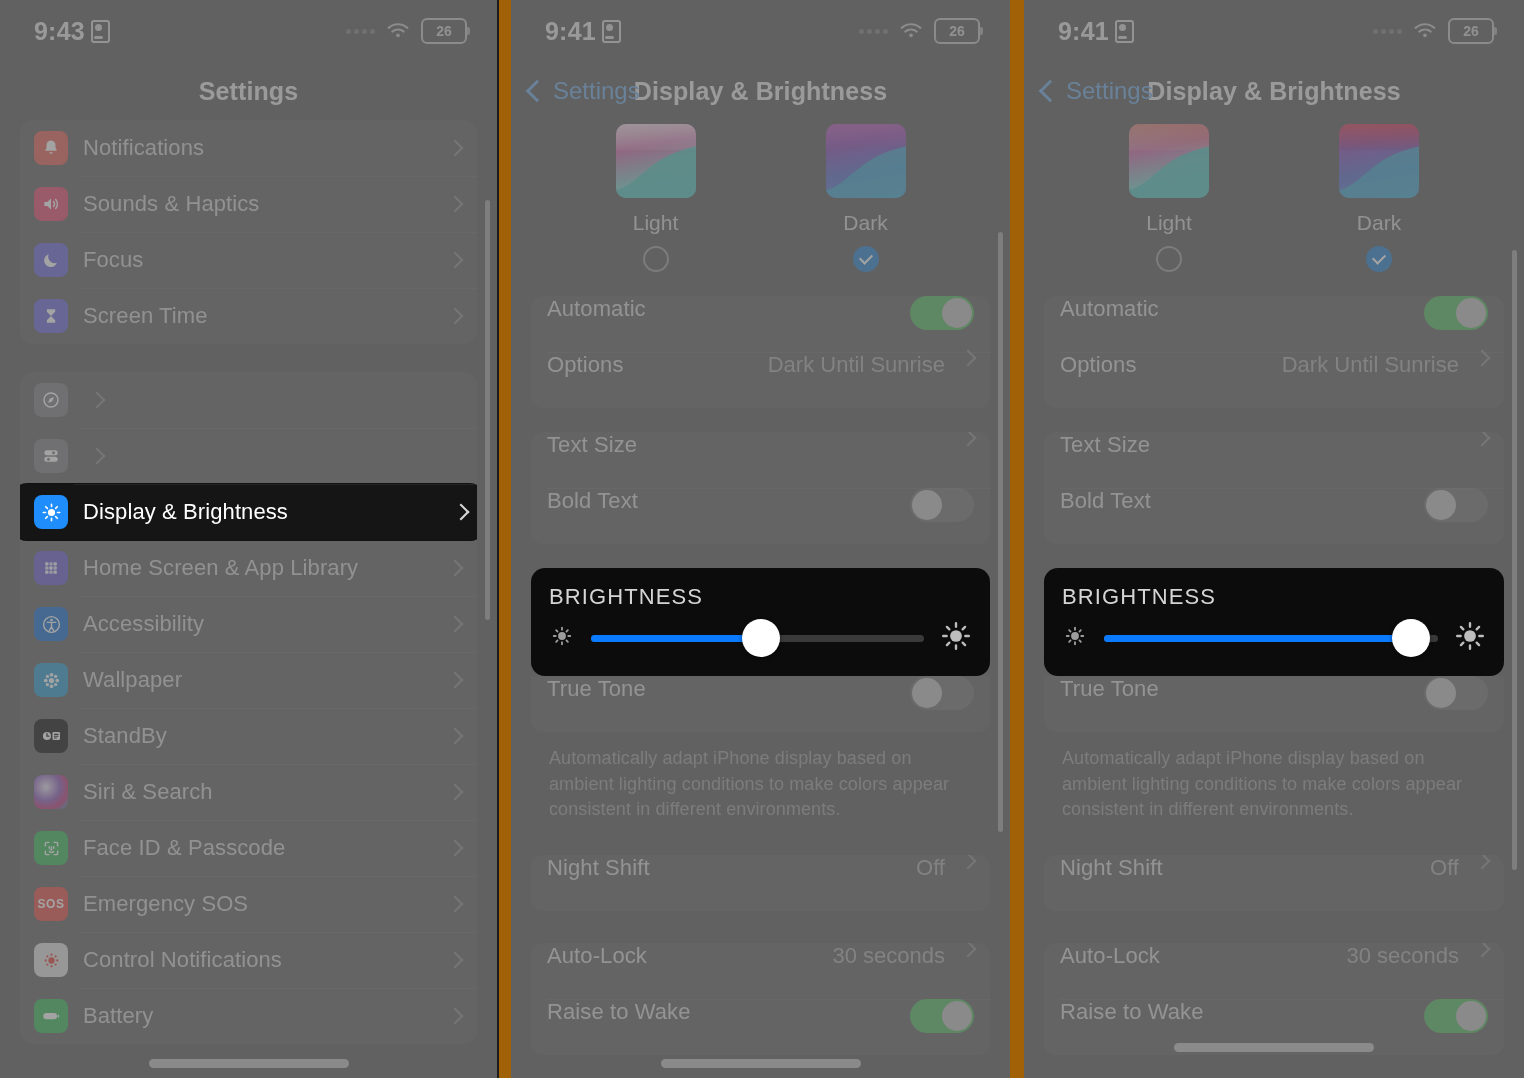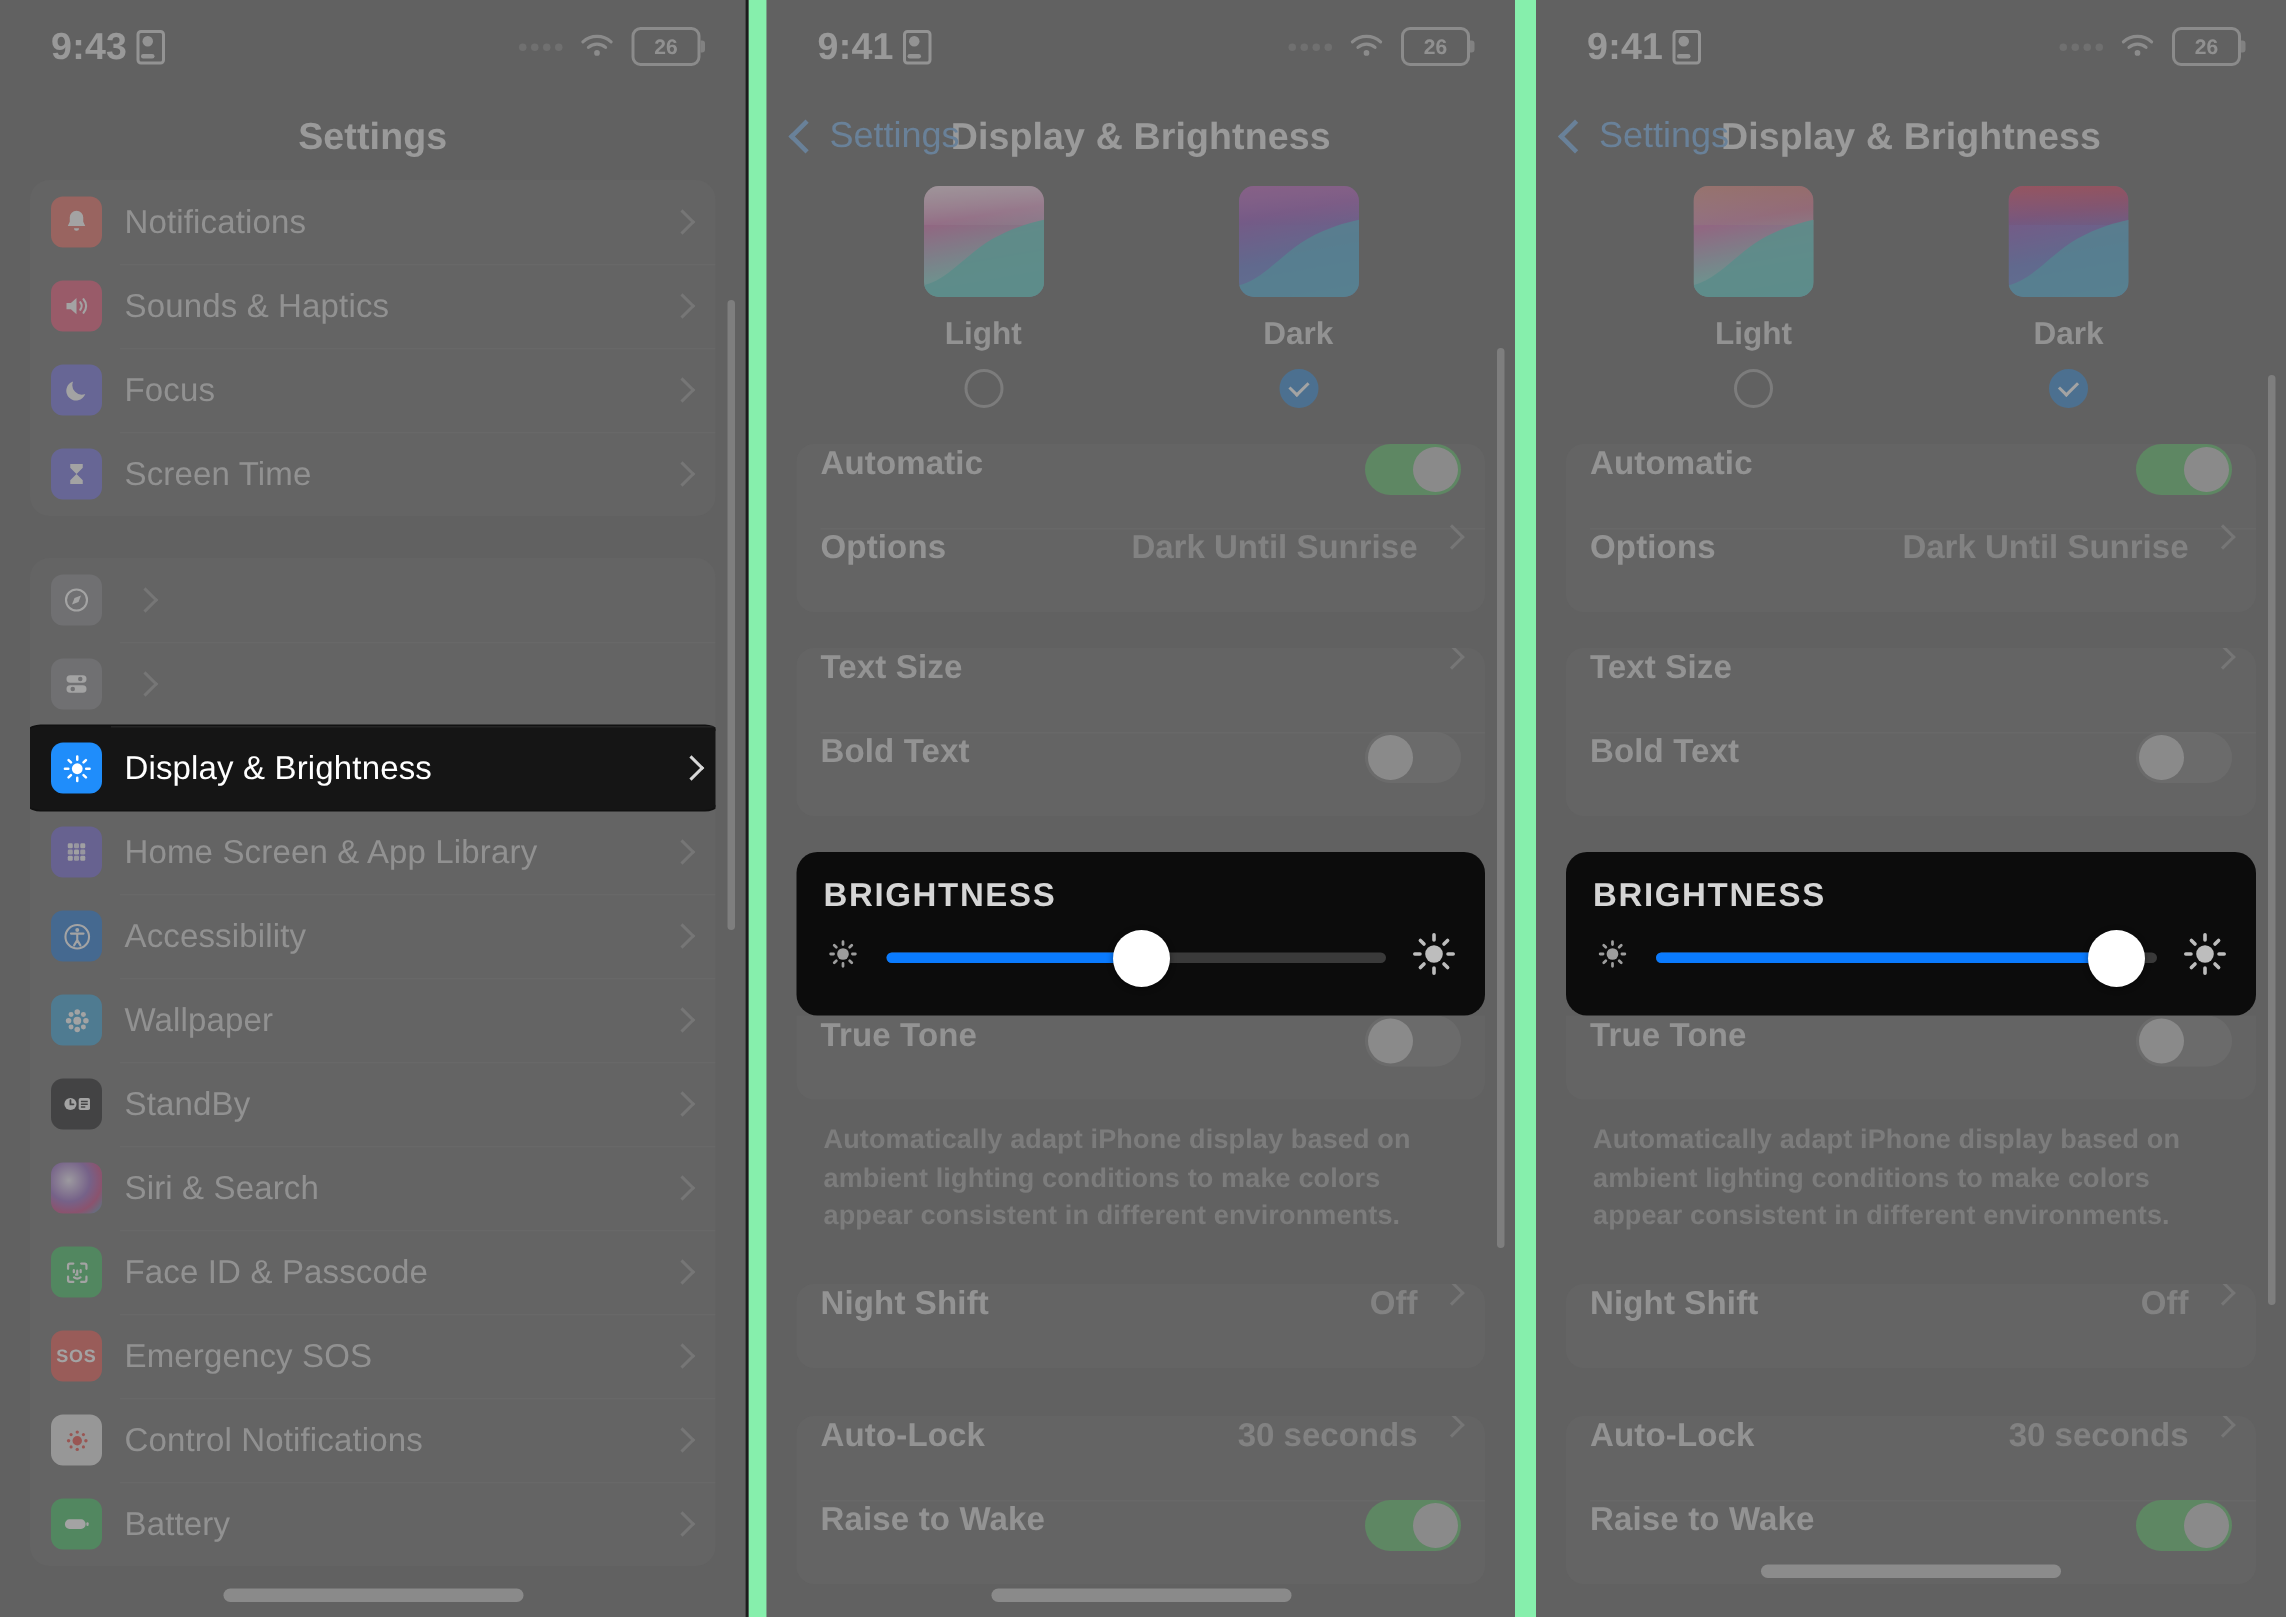--- a/index.html
+++ b/index.html
@@ -1,17 +1,17 @@
 <!DOCTYPE html>
 <html><head>
 <meta charset="utf-8">
 <style>
   html,body{margin:0;padding:0;background:#fff;}
   body{width:1524px;height:1078px;font-family:"Liberation Sans",sans-serif;-webkit-font-smoothing:antialiased;}
-  .stage{position:relative;width:1524px;height:1078px;background:#86efac;overflow:hidden;}
+  .stage{position:relative;width:1524px;height:1078px;background:#a16207;overflow:hidden;}
 
   
   .panel{position:absolute;top:0;height:1078px;overflow:hidden;background:#6d6d6d;}
   .panel-1{left:0;width:497px;border-right:2px solid #1c1c1c;}
   .panel-2{left:511px;width:499px;}
   .panel-3{left:1024px;width:500px;}
 
   
   .veil{position:absolute;inset:0;background:rgba(88,88,88,.55);pointer-events:none;}
 
@@ -49,21 +49,21 @@
   .row-label{font-size:22px;color:#d8d8d8;flex:1;white-space:nowrap;letter-spacing:.1px;}
   .chev{width:10px;height:10px;border-top:2.6px solid #9b9b9b;border-right:2.6px solid #9b9b9b;
     transform:rotate(45deg);flex:0 0 auto;margin-left:8px;}
   .row.highlight{background:#151515;border-radius:13px;margin:0 -6px;padding-left:20px;z-index:3;
     box-shadow:0 0 0 1px #111;}
   .row.highlight .row-label{color:#ffffff;font-weight:400;}
   .row.highlight + .row:before{background:transparent;}
   .glyph{font-size:19px;line-height:1;color:#fff;}
 
   
-  .db-scroll{position:relative;padding:0 20px;box-sizing:border-box;font-weight:bold;}
+  .db-scroll{position:relative;padding:0 20px;box-sizing:border-box;}
   .appear{display:flex;justify-content:center;gap:128px;padding:4px 0 0;}
   .appear-item{width:82px;display:flex;flex-direction:column;align-items:center;}
   .thumb{width:80px;height:74px;border-radius:10px;position:relative;overflow:hidden;}
   .thumb .sky{position:absolute;inset:0;}
   .thumb .band{position:absolute;left:0;right:0;top:0;height:26px;}
   .thumb .curve{position:absolute;left:-10%;bottom:0;width:120%;height:72%;}
   .appear-label{font-size:21px;color:#d9d9d9;margin-top:13px;}
   .radio{width:26px;height:26px;border-radius:50%;border:2px solid #a8a8a8;margin-top:11px;box-sizing:border-box;}
   .radio.on{background:#3f8fd4;border-color:#3f8fd4;display:flex;align-items:center;justify-content:center;}
   .radio.on:after{content:"";width:10px;height:6px;border-left:2.6px solid #fff;border-bottom:2.6px solid #fff;

